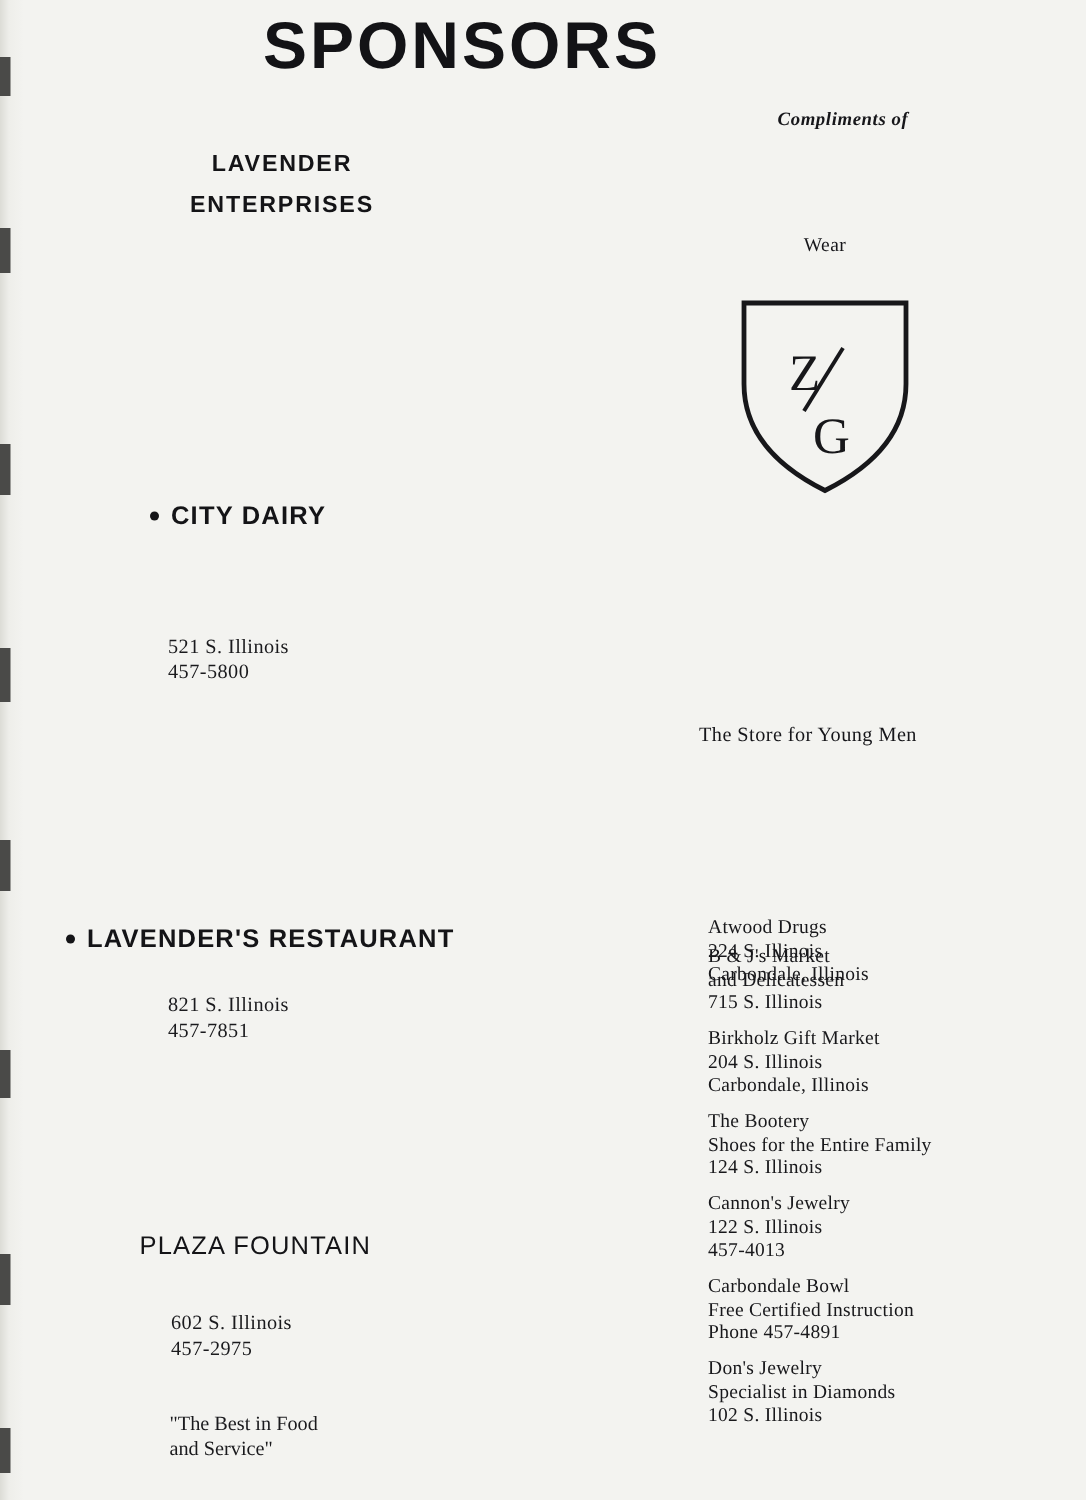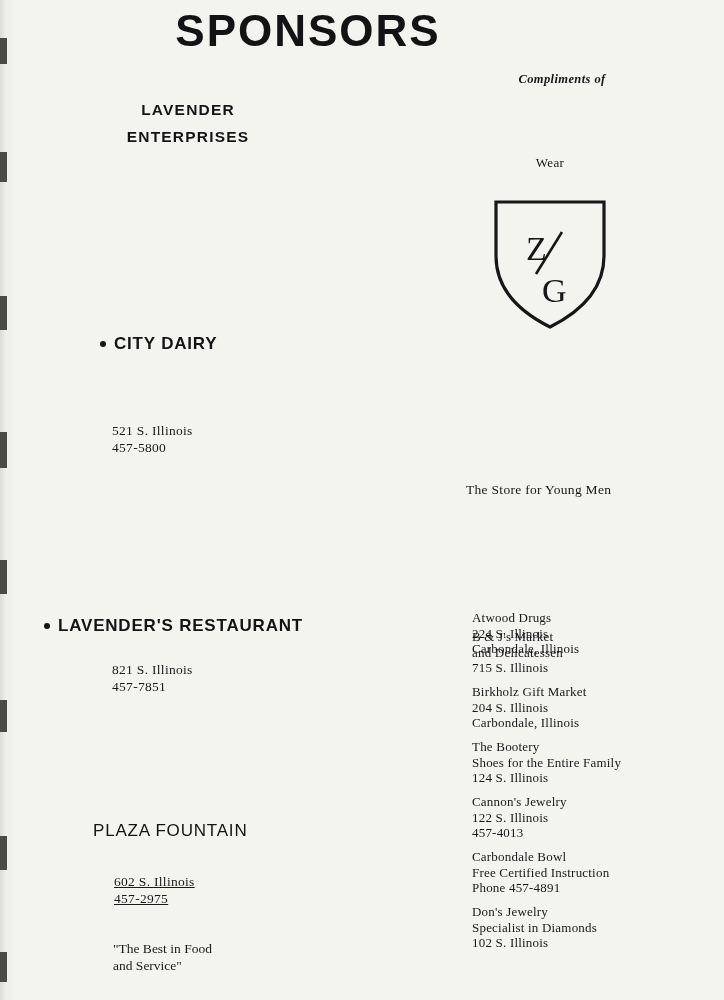--- a/index.html
+++ b/index.html
@@ -189,21 +189,21 @@
       <div class="addr" style="top: 422px; left: 112px;">
         <div>521 S. Illinois</div>
         <div>457-5800</div>
       </div>
       <div class="bullet-head" style="top: 594px; left: 44px; margin-top: 22px;"><span class="dot"></span><span>LAVENDER'S RESTAURANT</span></div>
       <div class="addr" style="top: 661px; left: 112px;">
         <div>821 S. Illinois</div>
         <div>457-7851</div>
       </div>
       <div class="plain-head" style="top: 821px; left: 93px;"><span>PLAZA FOUNTAIN</span></div>
-      <div class="addr" style="top: 873px; left: 114px; text-decoration: underline;">
+      <div class="addr" style="top: 873px; left: 114px;">
         <div>602 S. Illinois</div>
         <div>457-2975</div>
       </div>
     </div>
 
   <div class="quote" style="top:940px; left:113px;">
     <div>"The Best in Food</div>
     <div>and Service"</div>
   </div>
 

